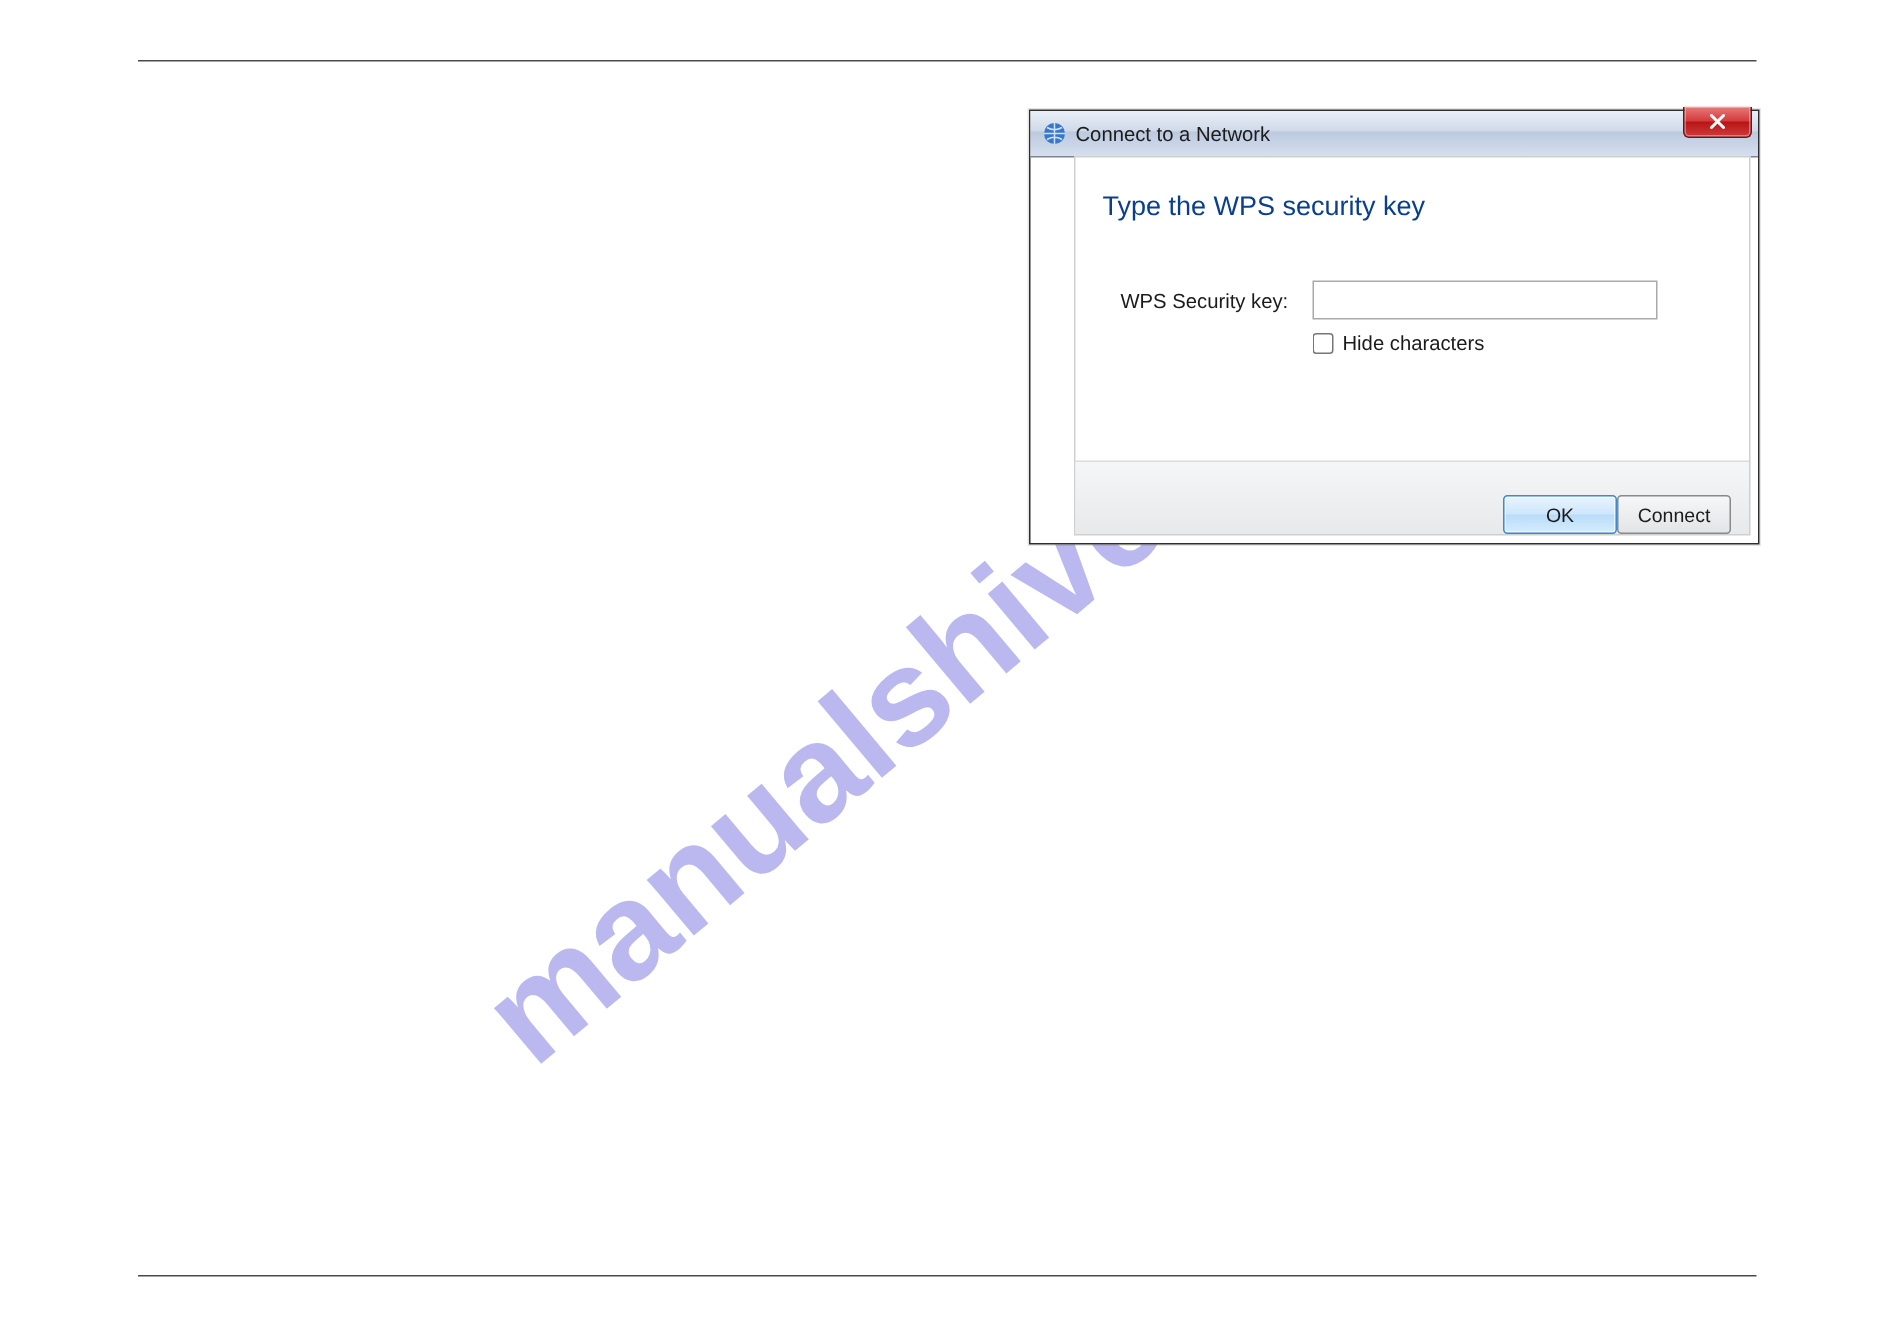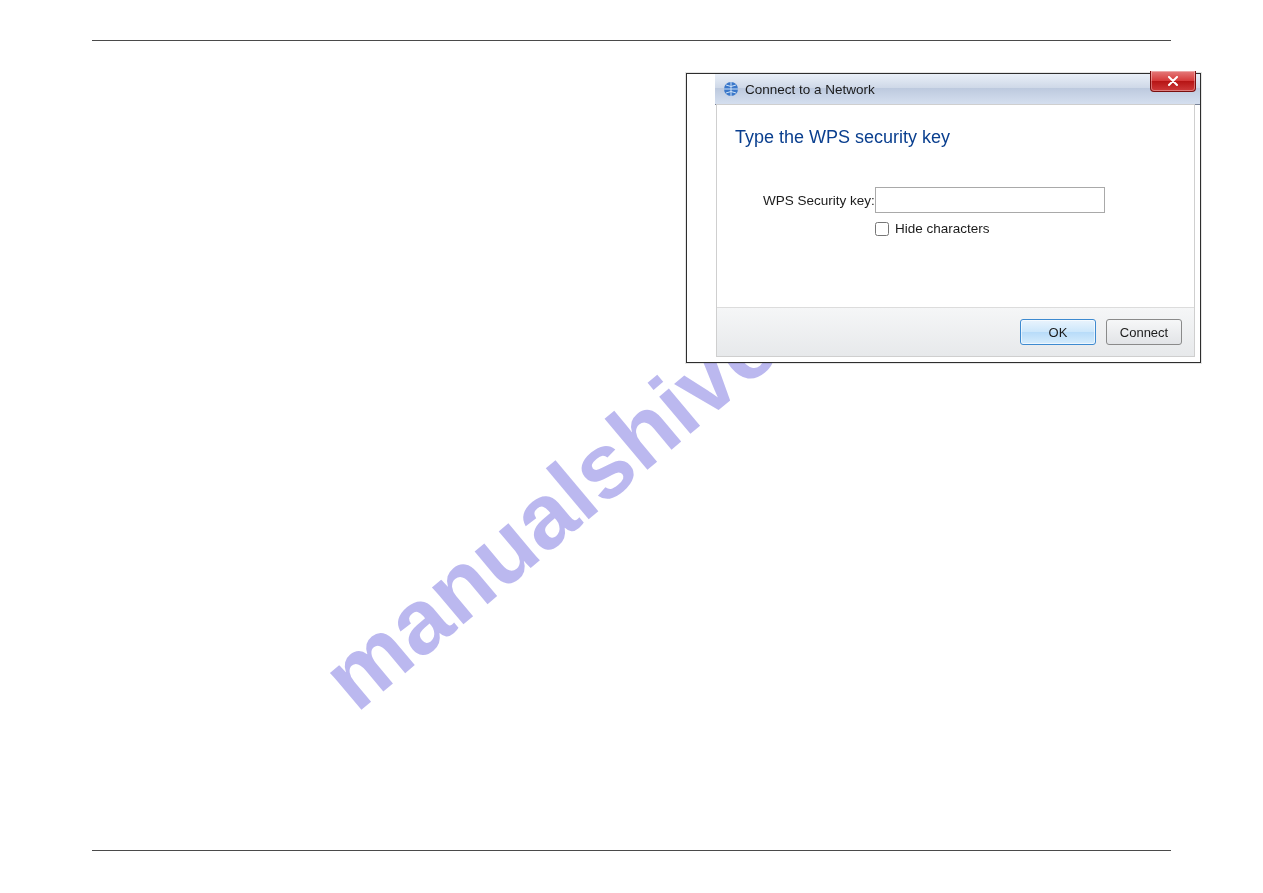--- a/index.html
+++ b/index.html
@@ -43,21 +43,20 @@
   
   .dialog {
     position: absolute;
     top: 73px;
     left: 686px;
     width: 485px;
     height: 288px;
     border: 1px solid #2e2e2e;
     background: #ffffff;
     box-shadow: 0 0 0 1px rgba(0,0,0,0.1);
-    padding-left: 28px;
   }
 
   
   .titlebar {
     height: 30px;
     background: linear-gradient(to bottom, #e9eff8 0%, #cfd9e8 45%, #bcc9de 46%, #d5dfef 100%);
     border-bottom: 1px solid #7a8498;
     display: flex;
     align-items: center;
     position: relative;
@@ -106,21 +105,21 @@
   .heading {
     position: absolute;
     left: 18px;
     top: 22px;
     font-size: 18px;
     color: #0a3f8f;
   }
 
   .field-label {
     position: absolute;
-    left: 46px;
+    left: 30px;
     top: 88px;
     font-size: 13.5px;
     color: #1b1b1b;
   }
 
   .key-input {
     position: absolute;
     left: 158px;
     top: 82px;
     width: 230px;
@@ -154,24 +153,23 @@
   
   .footer {
     position: absolute;
     left: 0;
     right: 0;
     bottom: 0;
     height: 48px;
     background: linear-gradient(to bottom, #f5f6f7, #e7e9eb);
     border-top: 1px solid #dcdcdc;
     display: flex;
-    align-items: center;
+    align-items: flex-end;
     justify-content: flex-end;
     padding-right: 12px;
-    gap: 10px;
   }
 
   .btn {
     min-width: 74px;
     height: 24px;
     font-size: 13px;
     color: #1b1b1b;
     border: 1px solid #8a8a8a;
     border-radius: 3px;
     background: linear-gradient(to bottom, #f6f7f8, #e2e4e7);

